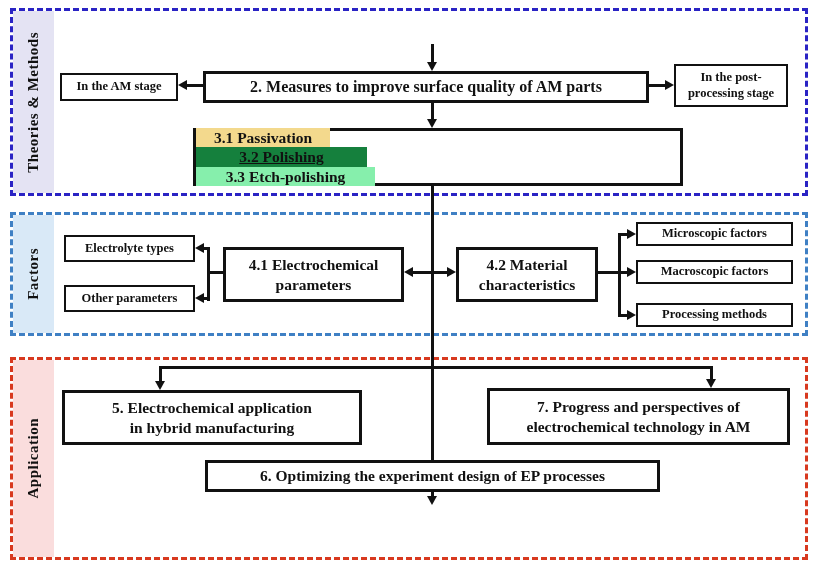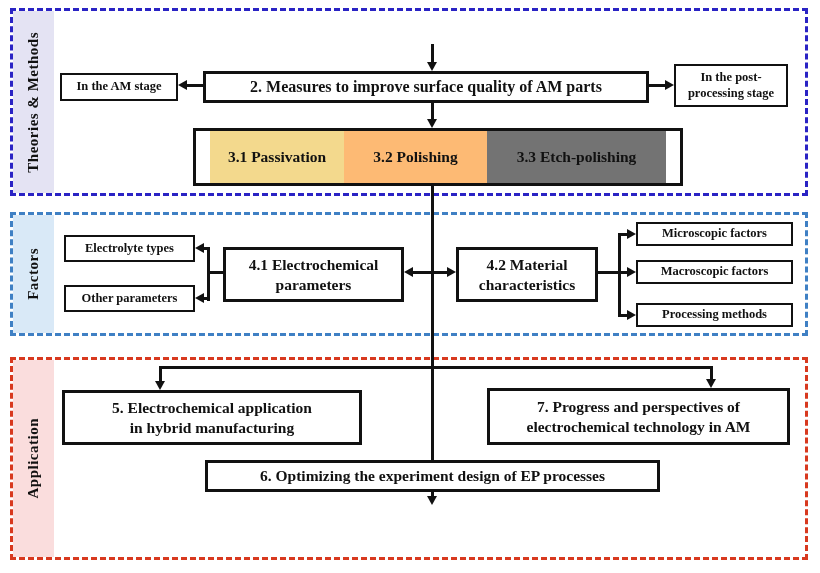--- a/index.html
+++ b/index.html
@@ -6,21 +6,21 @@
   #canvas{position:relative;width:820px;height:573px;background:#ffffff;
           font-family:"Liberation Serif", serif;color:#111;overflow:hidden;}
   .section{position:absolute;left:10px;width:798px;border:3px dashed #000;box-sizing:border-box;}
   .strip{position:absolute;left:0;top:0;bottom:0;width:41px;display:flex;align-items:center;justify-content:center;}
   .vlabel{writing-mode:vertical-rl;transform:rotate(180deg);white-space:nowrap;
           font-weight:bold;font-size:15px;letter-spacing:.5px;color:#111;}
   .box{position:absolute;background:#fff;border:3px solid #111;box-sizing:border-box;
        display:flex;align-items:center;justify-content:center;text-align:center;
        font-weight:bold;white-space:pre-line;line-height:1.25;z-index:3;}
   .box.thin{border-width:2px;}
-  .colored{padding:0;display:flex;align-items:stretch;}
+  .colored{padding:0;display:flex;align-items:stretch;flex-direction:column;}
   .seg{display:flex;align-items:center;justify-content:center;font-weight:bold;
        font-size:15.5px;height:100%;white-space:nowrap;}
   .hline,.vline{position:absolute;background:#111;z-index:2;}
   .arr{position:absolute;width:0;height:0;z-index:2;}
   .arr-down{border-left:5px solid transparent;border-right:5px solid transparent;border-top:9px solid #111;}
   .arr-left{border-top:5px solid transparent;border-bottom:5px solid transparent;border-right:9px solid #111;}
   .arr-right{border-top:5px solid transparent;border-bottom:5px solid transparent;border-left:9px solid #111;}
   .fs16{font-size:16px;} .fs15{font-size:15.5px;} .fs12{font-size:12.5px;}
 </style>
 </head>
@@ -87,22 +87,22 @@
   <div class="vline" style="left:431px;top:492px;width:3px;height:5px"></div>
   <div class="arr arr-down" style="left:427px;top:496px"></div>
 
   <div class="box fs16" style="left:203px;top:71px;width:446px;height:32px">2. Measures to improve surface quality of AM parts</div>
   <div class="box thin fs12" style="left:60px;top:73px;width:118px;height:28px">In the AM stage</div>
   <div class="box thin fs12" style="left:674px;top:64px;width:114px;height:43px">In the post-
 processing stage</div>
 
   <div class="box colored" style="left:193px;top:128px;width:490px;height:58px">
     <div class="seg" style="width: 134px; background: rgb(243, 217, 141);">3.1 Passivation</div>
-    <div class="seg" style="width: 143px; background: #fdba74;">3.2 Polishing</div>
-    <div class="seg" style="width: 179px; background: #737373;">3.3 Etch-polishing</div>
+    <div class="seg" style="width: 171px; background: #15803d; text-decoration: underline;">3.2 Polishing</div>
+    <div class="seg" style="width: 179px; background: #86efac;">3.3 Etch-polishing</div>
   </div>
 
   <div class="box fs15" style="left:223px;top:247px;width:181px;height:55px">4.1 Electrochemical
 parameters</div>
   <div class="box fs15" style="left:456px;top:247px;width:142px;height:55px">4.2 Material
 characteristics</div>
   <div class="box thin fs12" style="left:64px;top:235px;width:131px;height:27px">Electrolyte types</div>
   <div class="box thin fs12" style="left:64px;top:285px;width:131px;height:27px">Other parameters</div>
   <div class="box thin fs12" style="left:636px;top:222px;width:157px;height:24px">Microscopic factors</div>
   <div class="box thin fs12" style="left:636px;top:303px;width:157px;height:24px">Processing methods</div>

